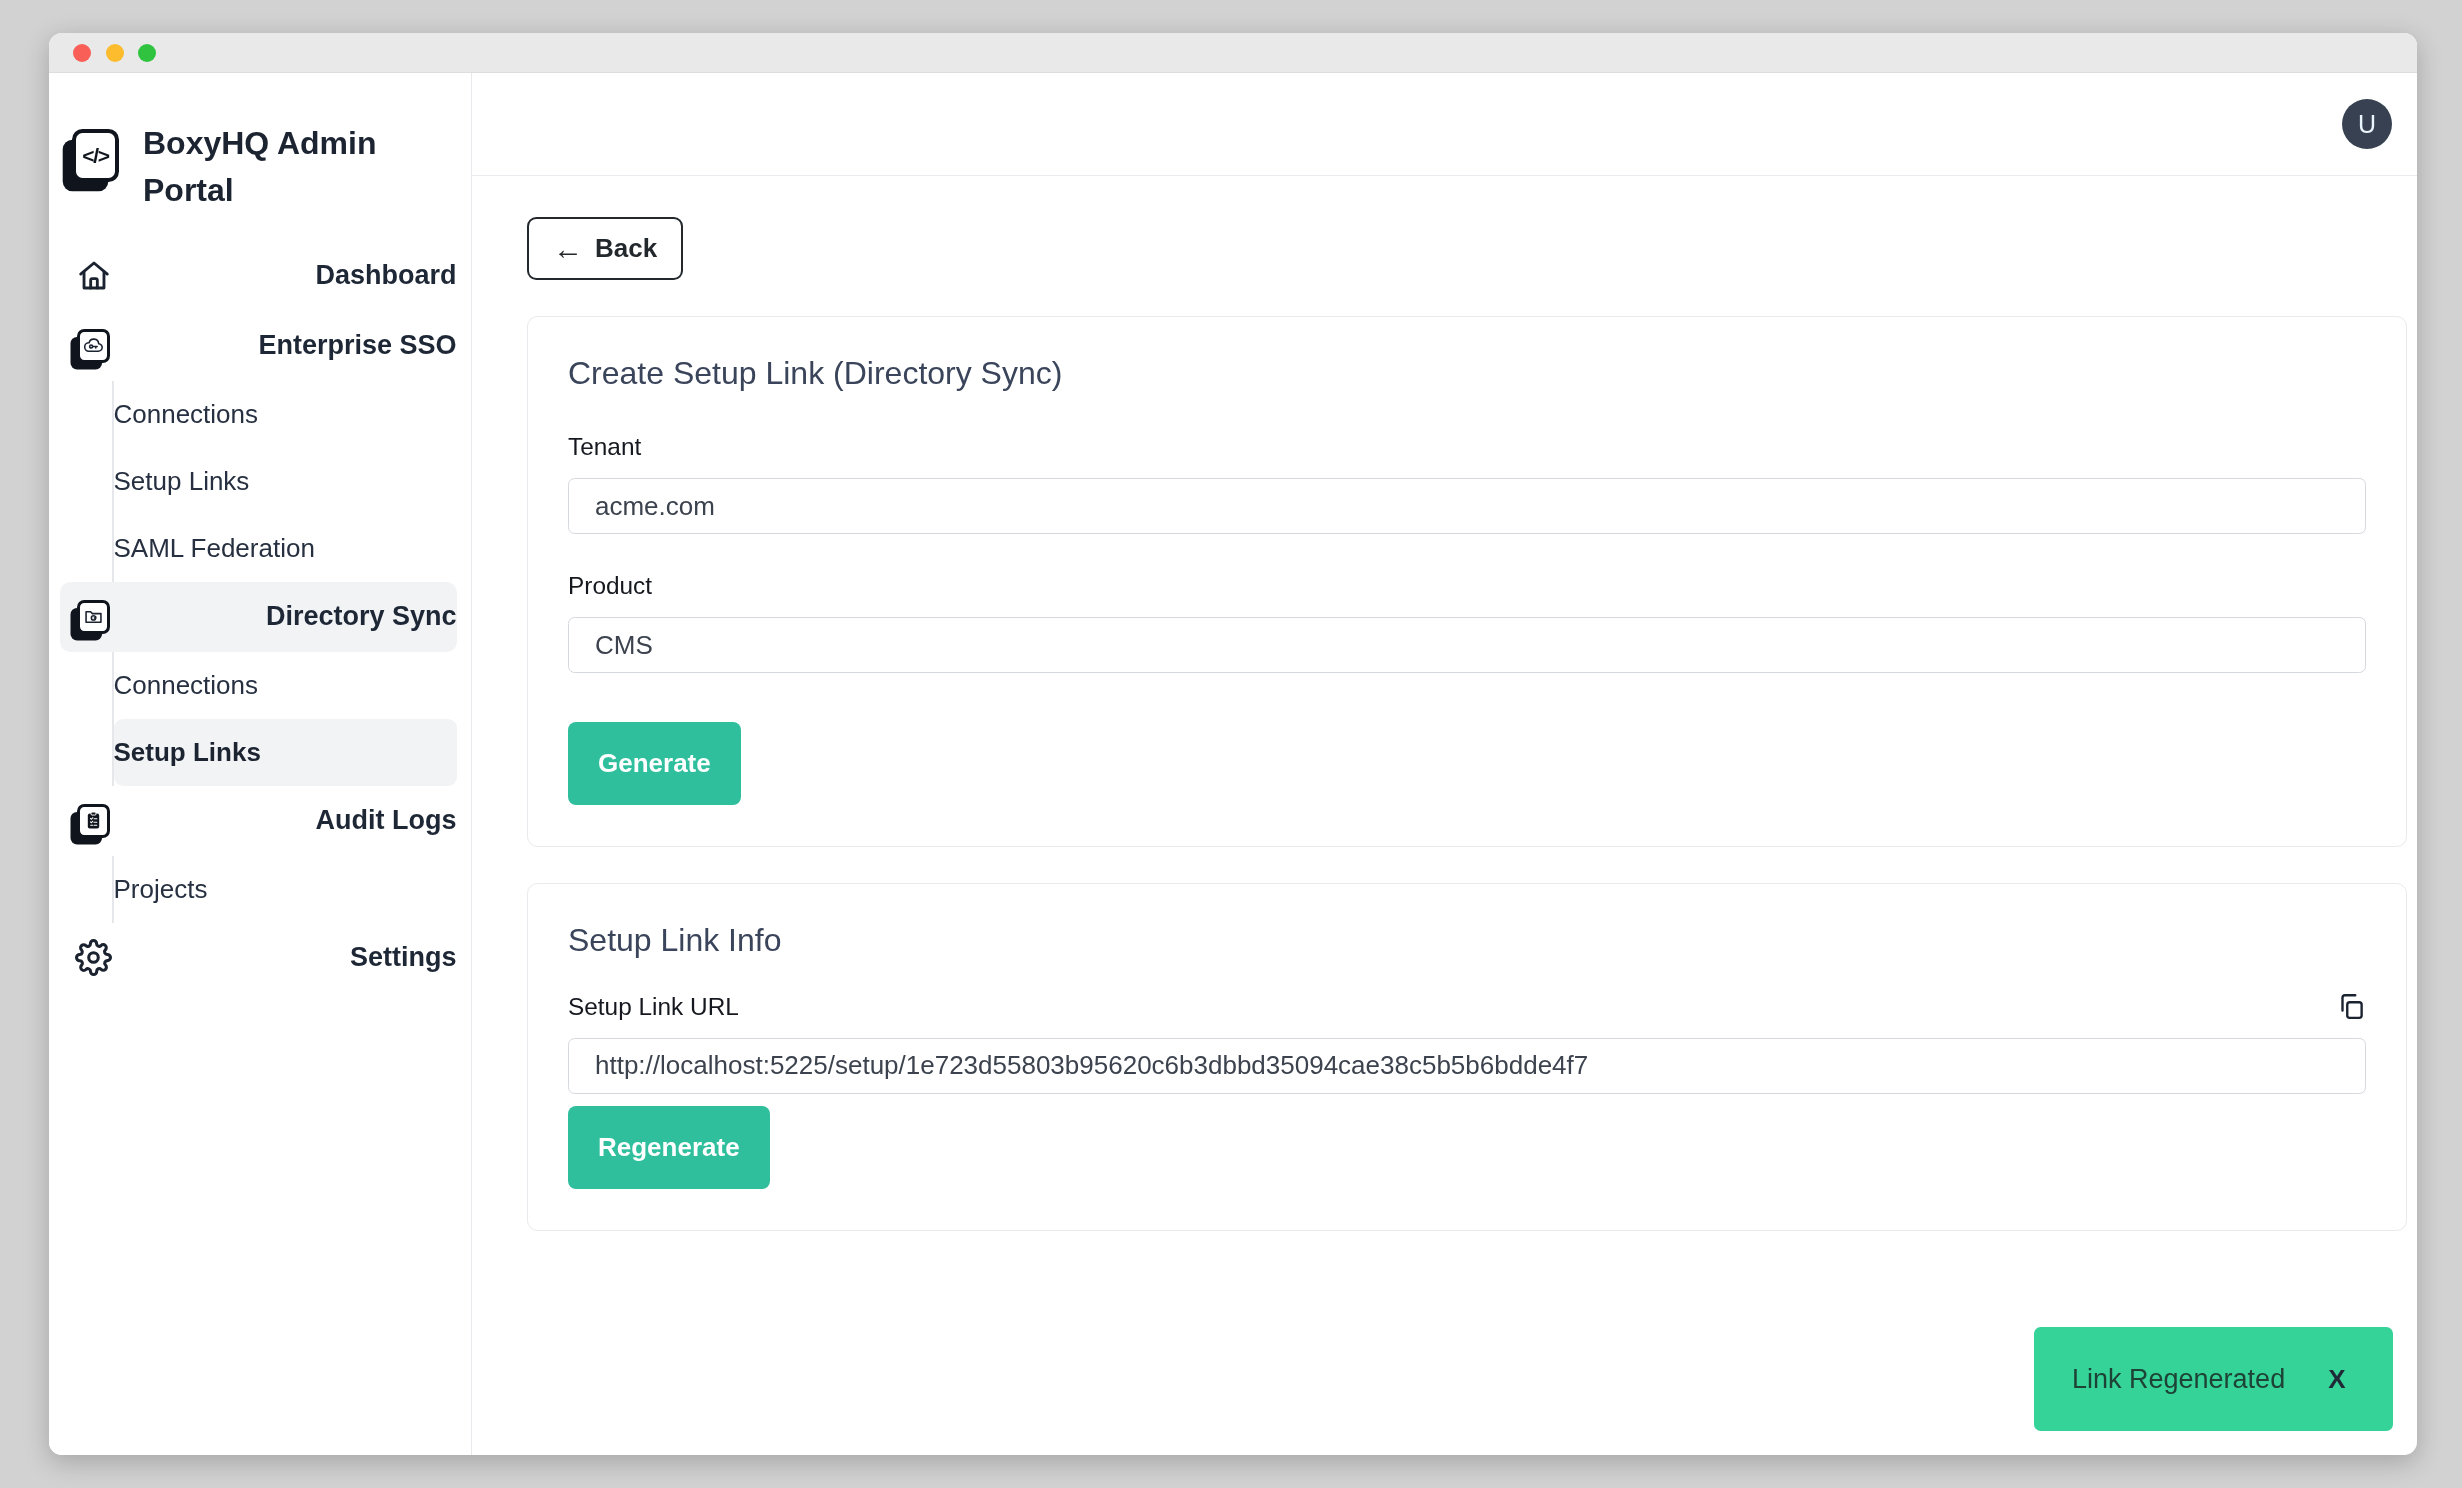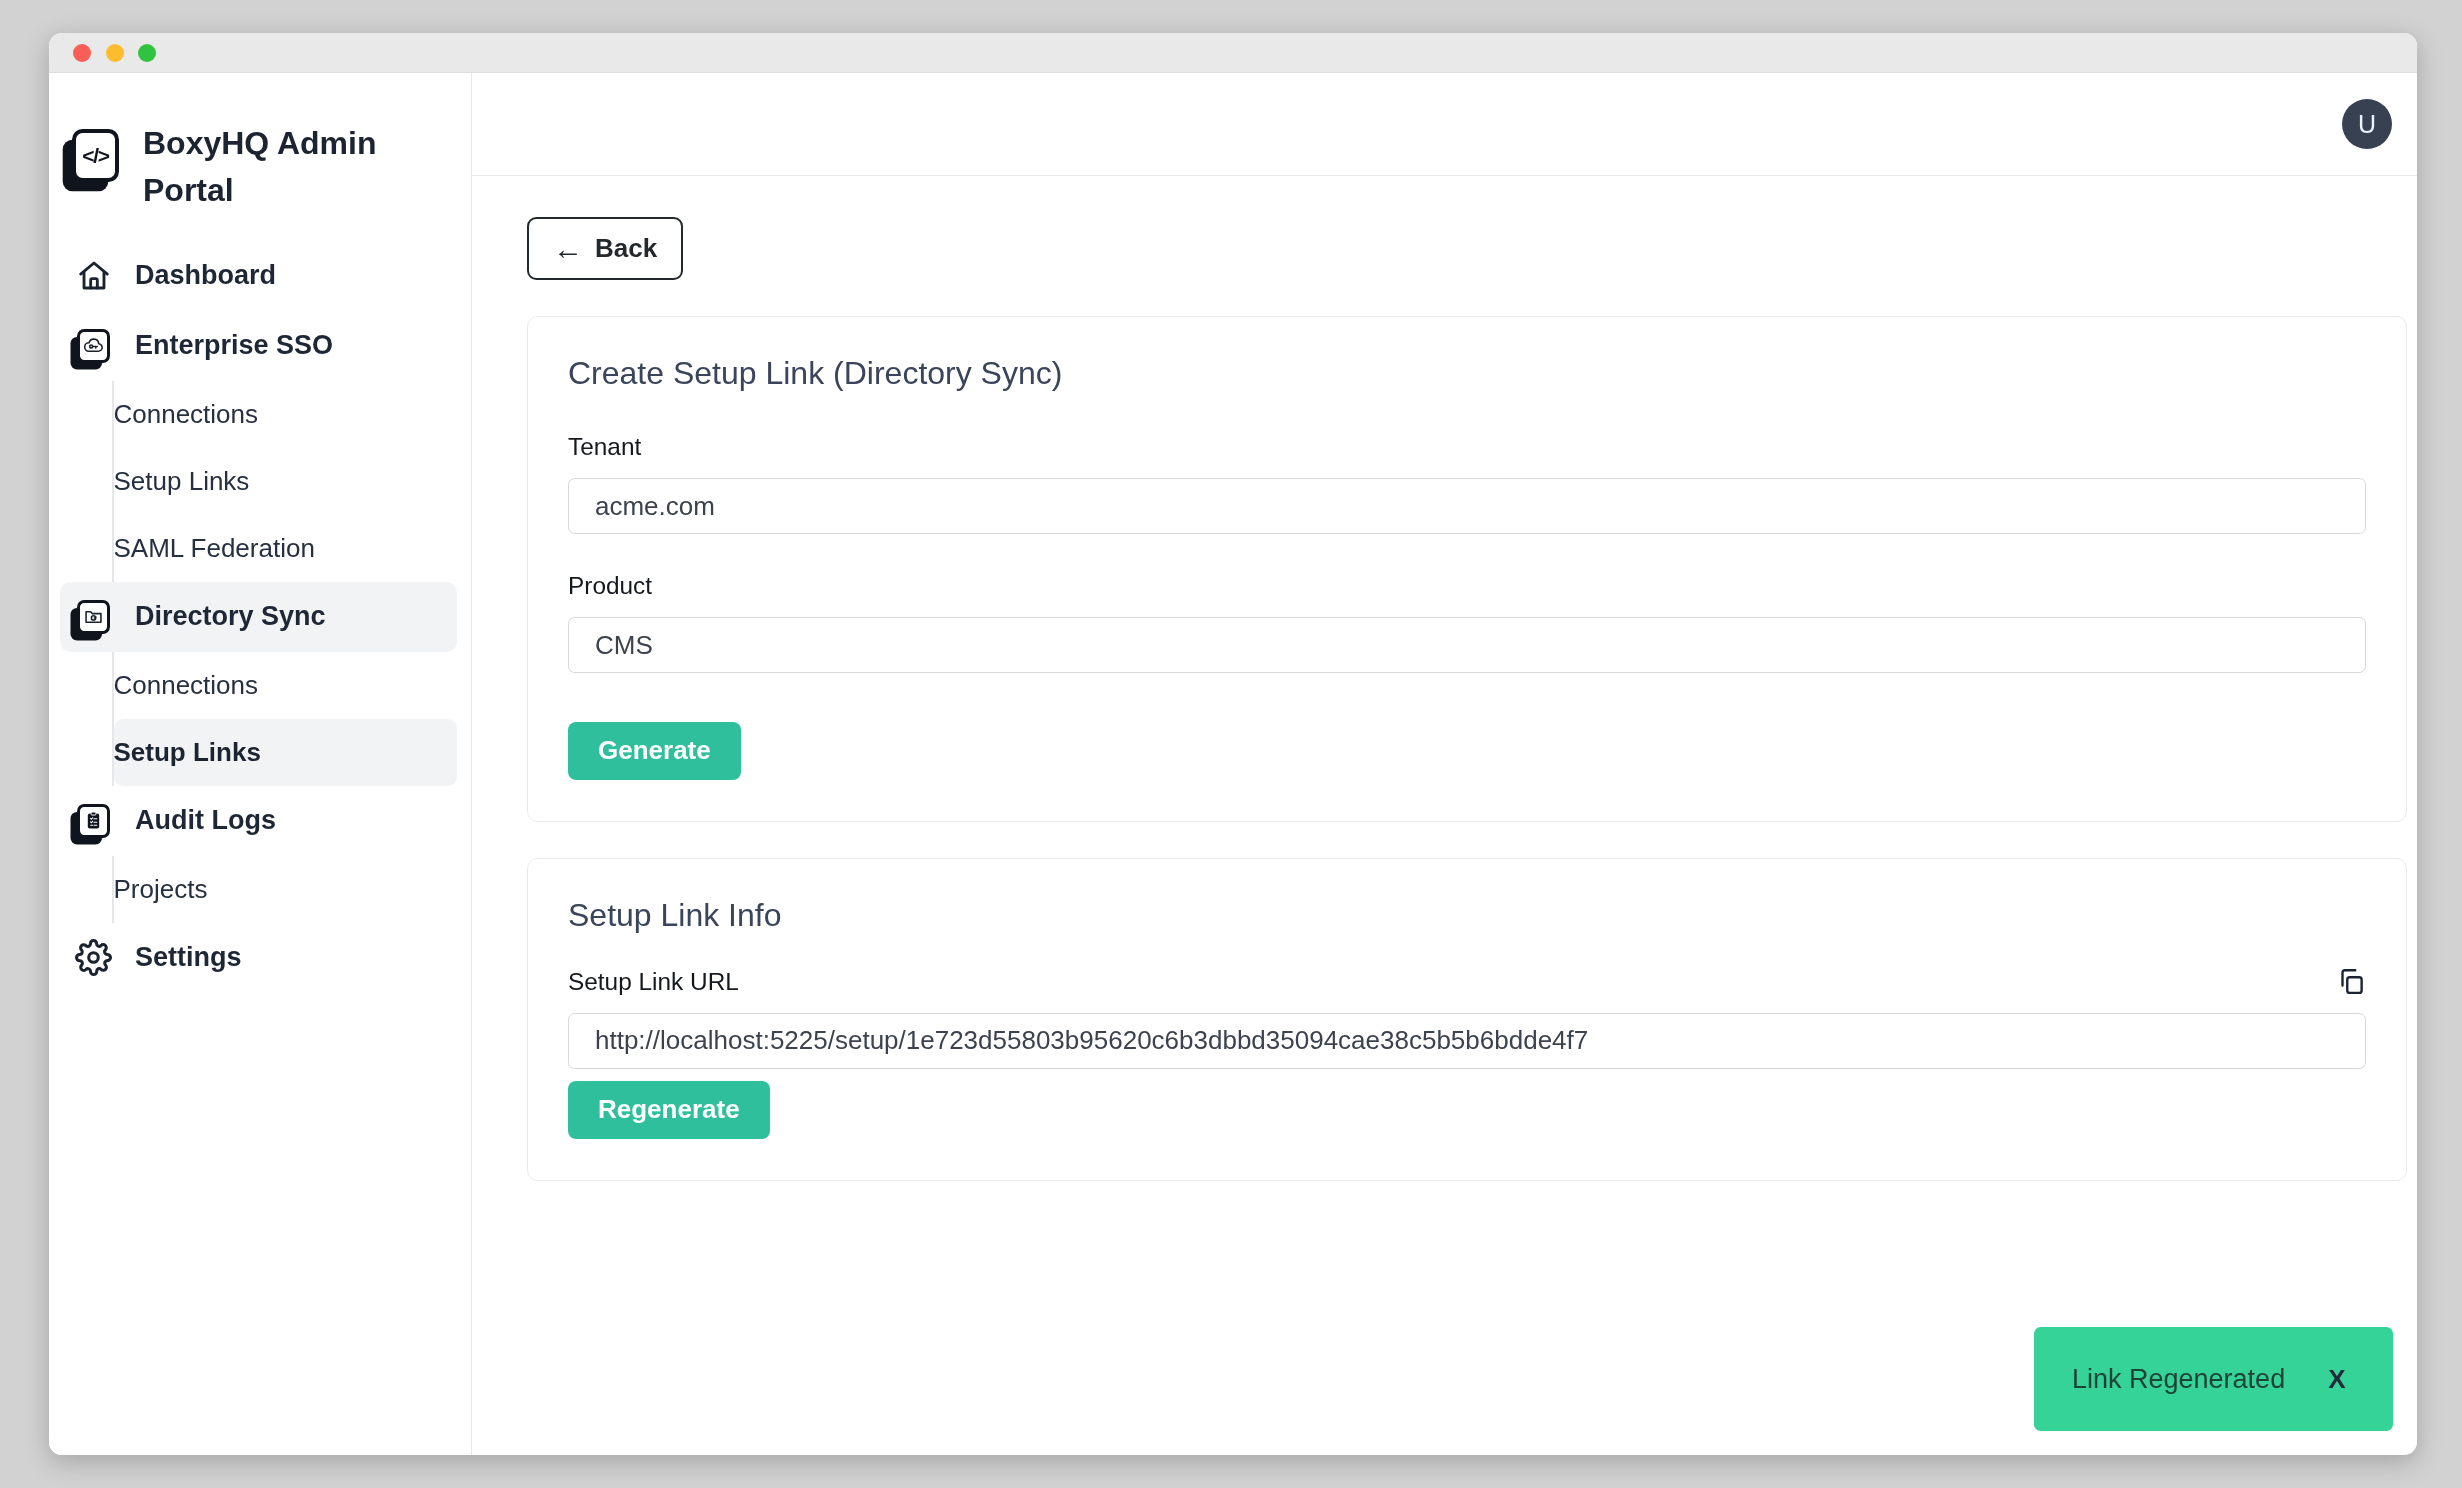--- a/index.html
+++ b/index.html
@@ -40,22 +40,22 @@
     box-shadow:-10px 10px 0 -0.7px #10151d; display:flex; align-items:center; justify-content:center;
     margin-top:9.2px;
   }
   .logo-glyph { font-weight:700; font-size:21px; letter-spacing:-1.3px; color:#10151d; }
   .brand-name {
     font-size:32px; font-weight:700; color:#1c2432; line-height:1.48; max-width:263px;
   }
 
   .nav { display:flex; flex-direction:column; }
   .nav-main {
-    height:70px; display:flex; align-items:center; gap:20px;
-    padding-left:12.5px; border-radius:10.5px; cursor:pointer;
+    height:70px; display:flex; align-items:center; gap:36px;
+    padding-left:12.5px; border-radius:10.5px; cursor:pointer;justify-content:space-between;
   }
   .nav-main .label { font-size:27px; font-weight:600; color:#1e2735; }
   .nav-main.active { background:#f2f3f5; }
   .nav-main.active .label { font-weight:700; }
   .icon-slot { width:43px; display:flex; justify-content:center; }
 
   .keycap {
     width:33px; height:34px; background:#fff; border:3.3px solid #10151d; border-radius:7.2px;
     box-shadow:-7.2px 7.2px 0 -0.7px #10151d; display:flex; align-items:center; justify-content:center;
   }
@@ -106,21 +106,21 @@
   .label-row { display:flex; align-items:flex-end; justify-content:space-between; margin-bottom:17px; }
 
   .text-input {
     width:100%; height:56px; border:1.3px solid #d5d8dd; border-radius:6.6px;
     padding:0 26px; font-size:26px; color:#3c434e; background:#fff; outline:none;
     font-family:"Liberation Sans", sans-serif;
   }
 
   .primary-btn {
     display:inline-flex; align-items:center; justify-content:center;
-    height:58px; padding:0 30px; border:none; border-radius:8px;
+    height:83px; padding:0 30px; border:none; border-radius:8px;
     background:#2fbf9c; color:#ffffff; font-size:26px; font-weight:600; cursor:pointer;
     font-family:"Liberation Sans", sans-serif;
   }
   .generate-btn { margin-top:10.5px; }
   .regenerate-btn { margin-top:12px; }
 
   .copy-btn { background:none; border:none; cursor:pointer; padding:0; line-height:0; }
 
   
   .toast {

